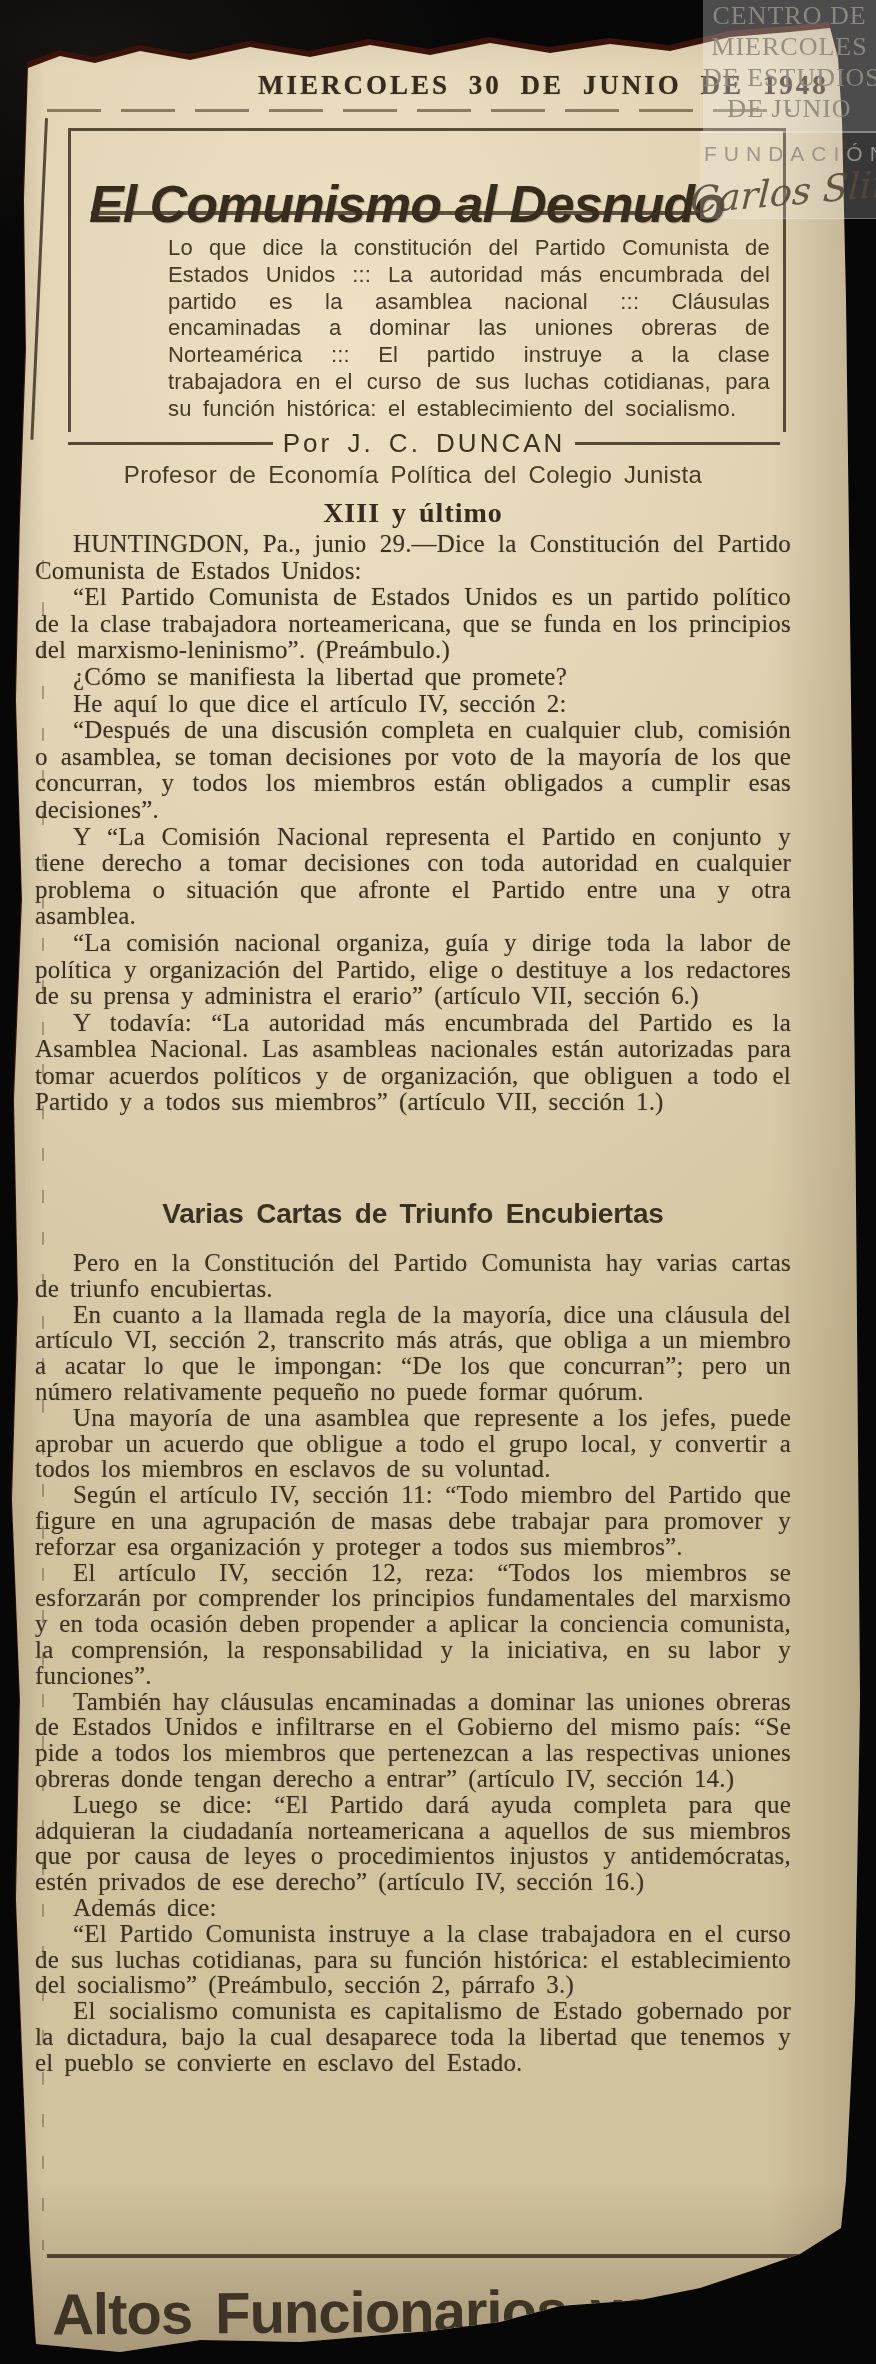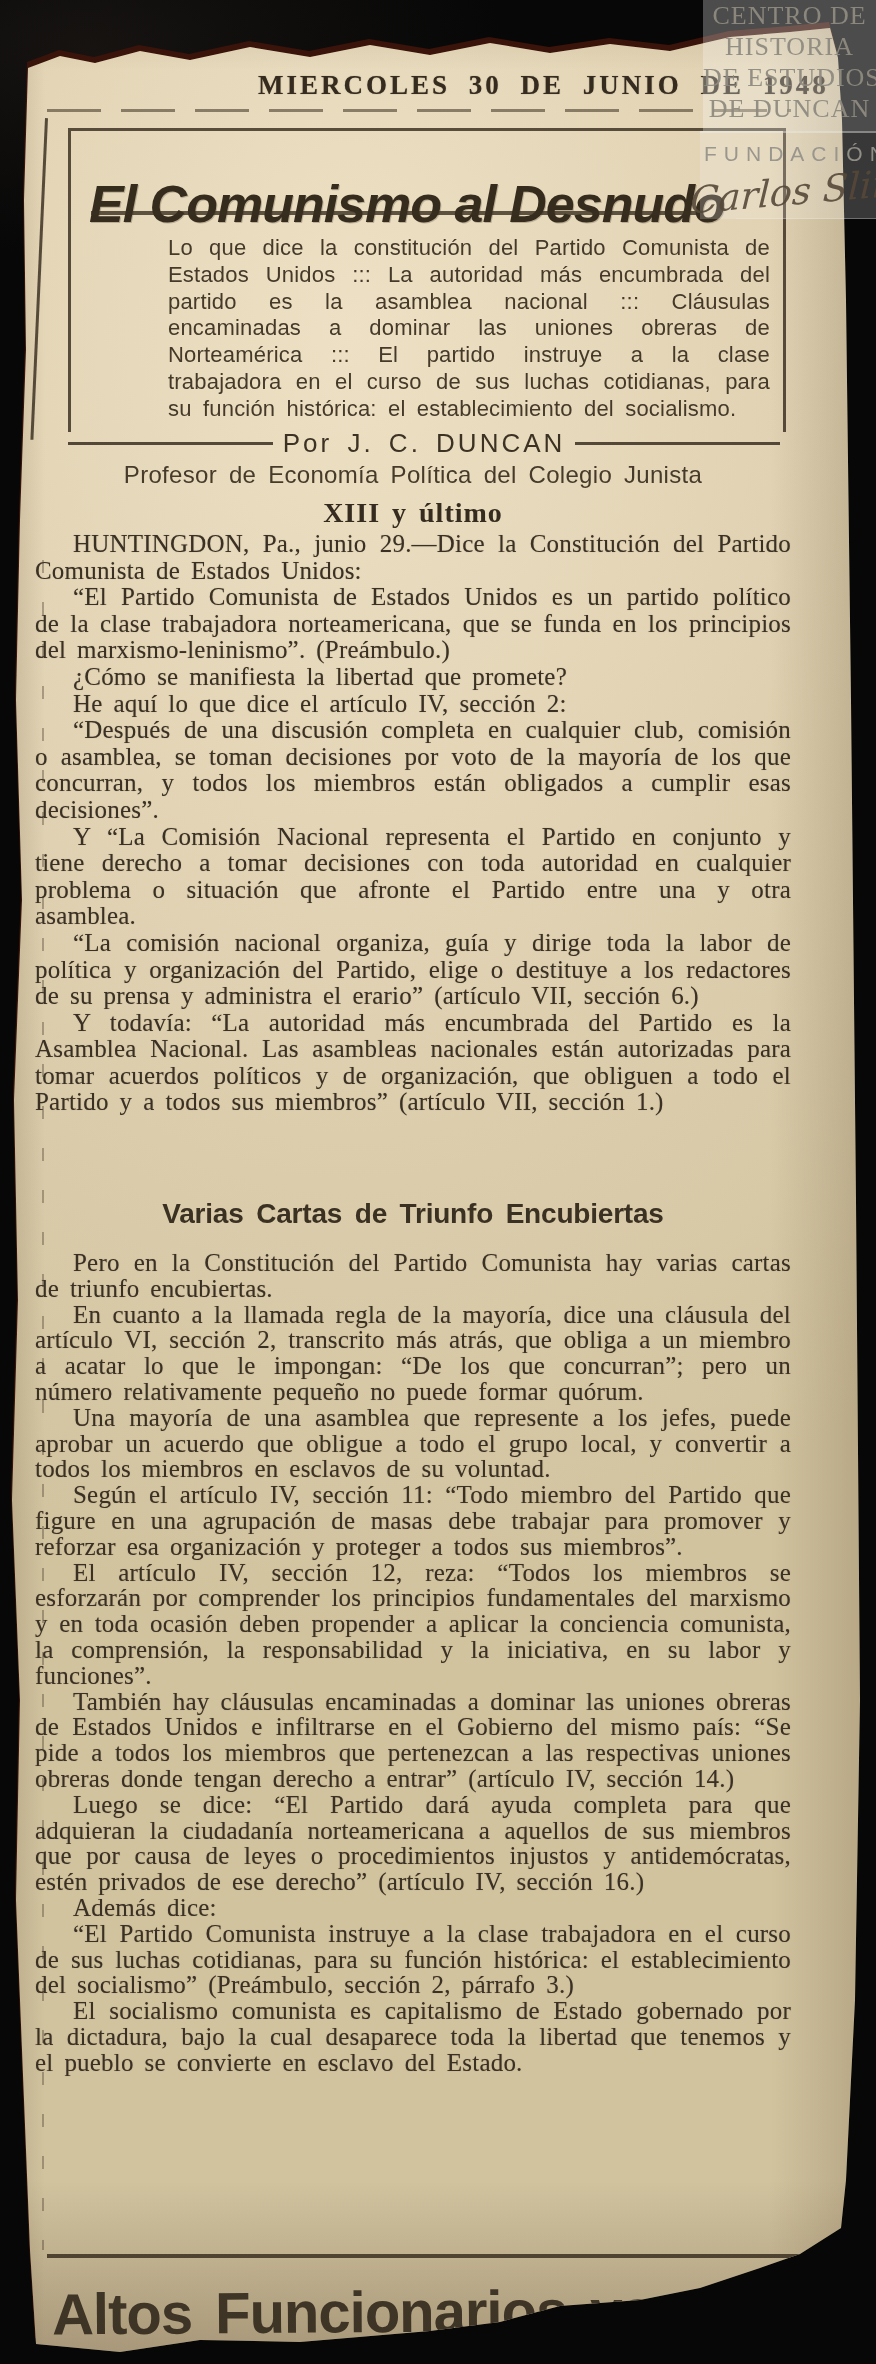--- a/index.html
+++ b/index.html
@@ -167,23 +167,23 @@
       <p class="bp">El socialismo comunista es capitalismo de Estado gobernado por la dictadura, bajo la cual desaparece toda la libertad que tenemos y el pueblo se convierte en esclavo del Estado.</p>
     </div>
 
     <div class="end-rule"></div>
     <div class="next-headline">Altos Funcionarios van a</div>
   </div>
 
   <div class="watermark">
     <div class="wm-band">
       <span class="wm-line">CENTRO DE</span>
-      <span class="wm-line">HISTORIA</span>
+      <span class="wm-line">MIERCOLES</span>
       <span class="wm-line">DE ESTUDIOS</span>
-      <span class="wm-line">DE DUNCAN</span>
+      <span class="wm-line">DE JUNIO</span>
     </div>
     <div class="wm-divider"></div>
     <div class="wm-lower"></div>
     <div class="wm-foundation">FUNDACIÓN</div>
     <div class="wm-signature">Carlos Slim</div>
     <div class="wm-divider2"></div>
   </div>
 </div>
 
 </body></html>

